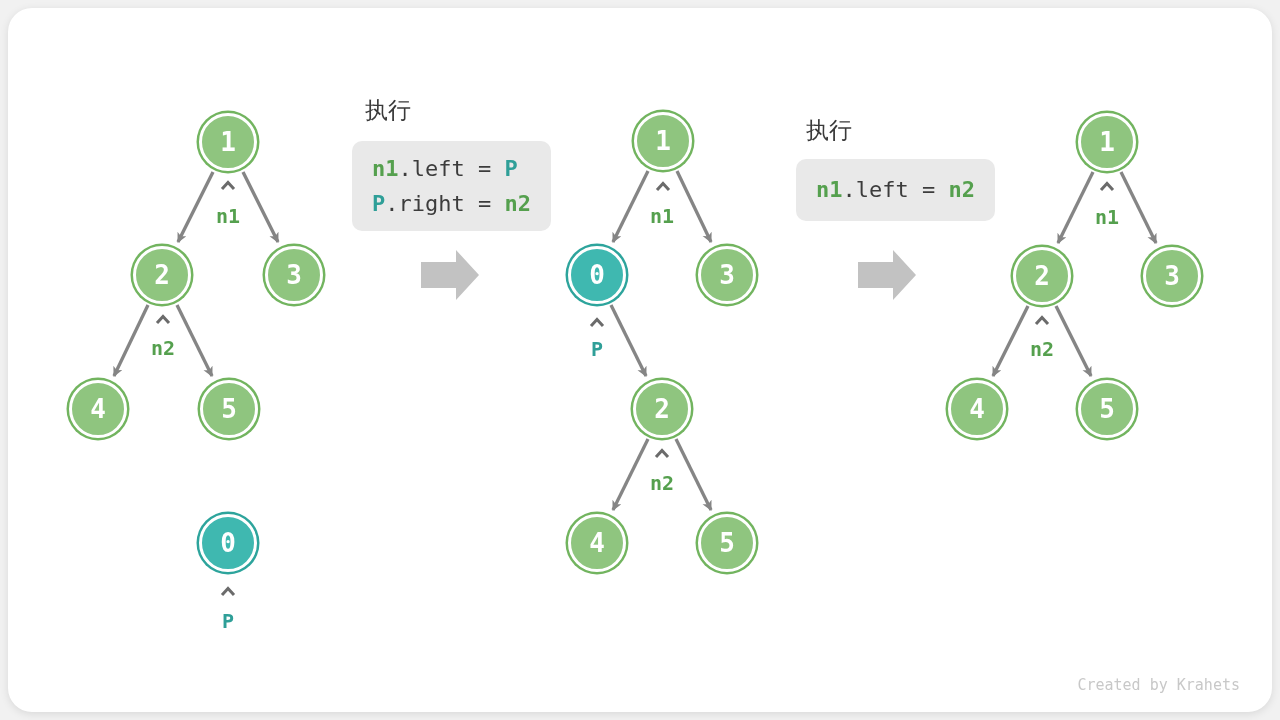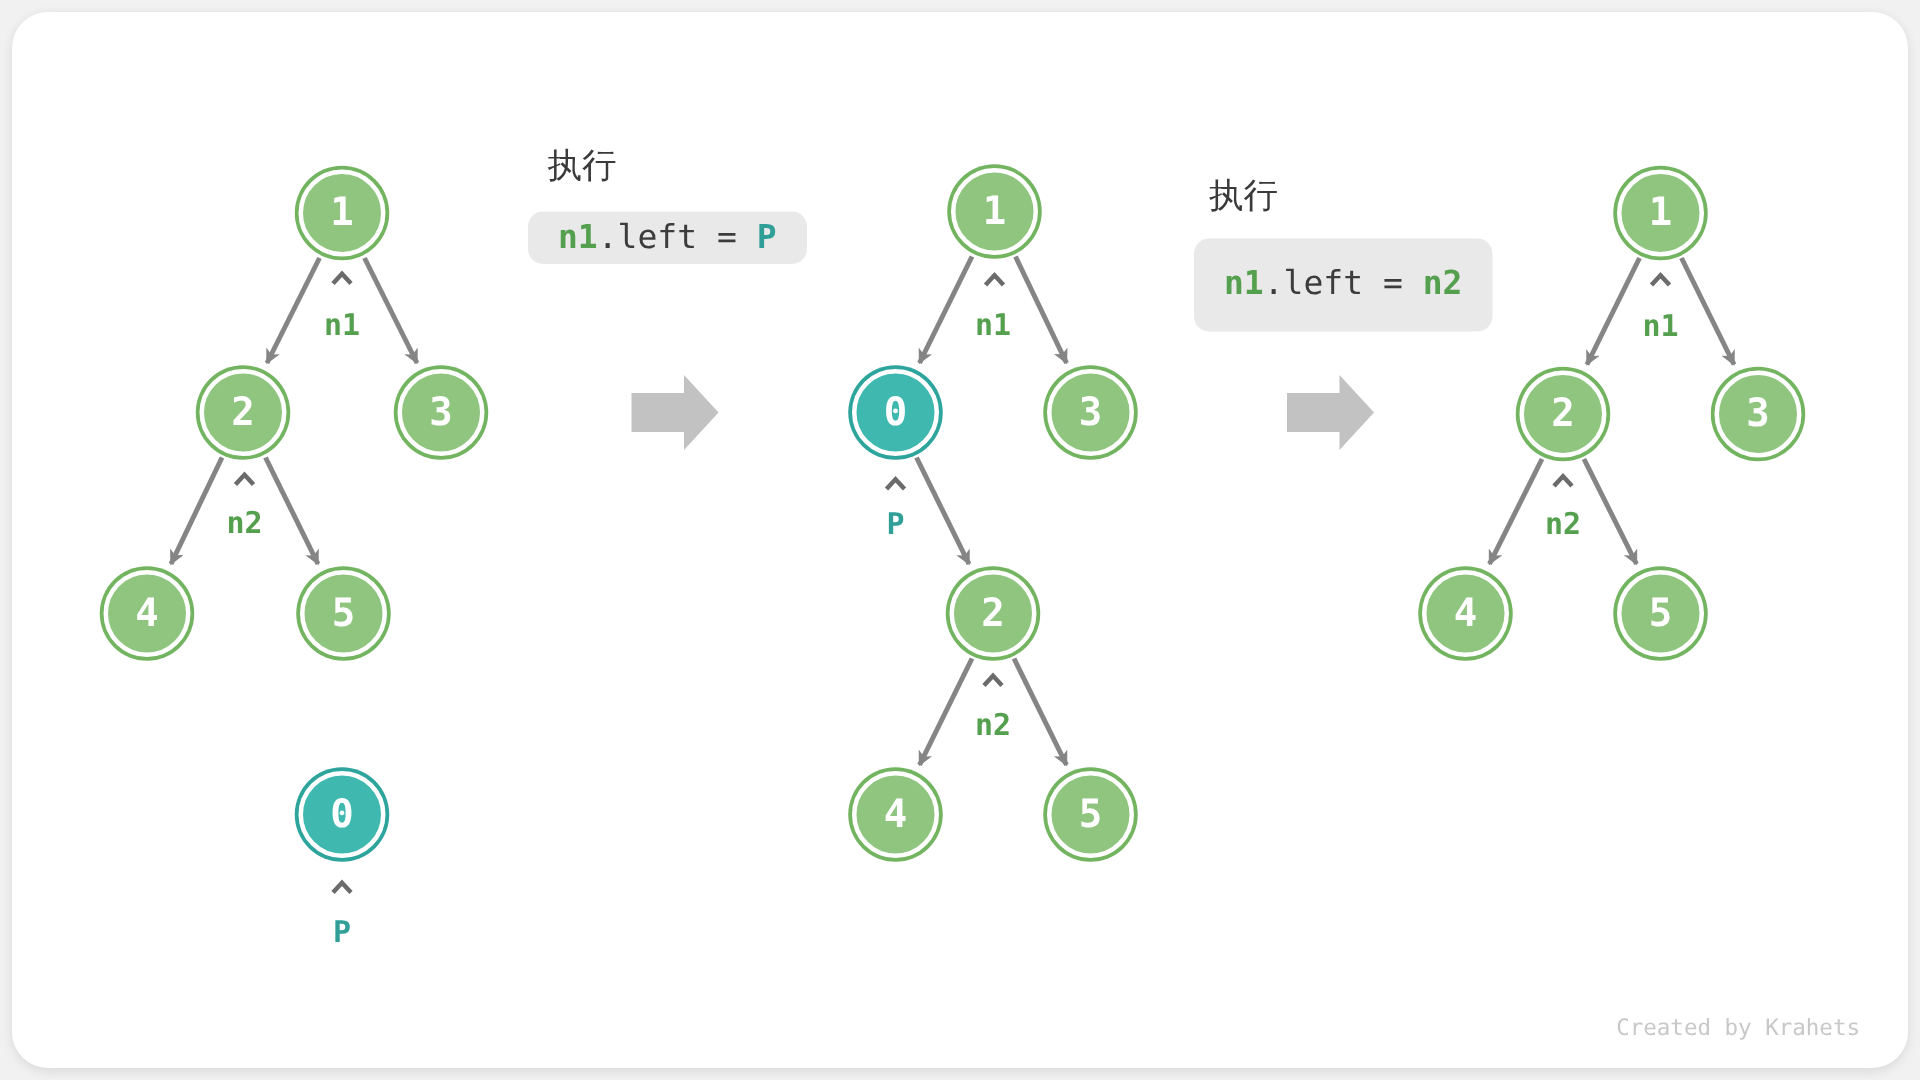--- a/index.html
+++ b/index.html
@@ -23,21 +23,21 @@
   .ptr   { position:absolute; transform:translate(-50%,-50%);
            font-family:"DejaVu Sans Mono", monospace; font-size:20px; font-weight:bold; }
   .ptr.green { color:#55a04e; }
   .ptr.teal  { color:#2f9f98; }
 
   .exec-title { position:absolute; font-size:23px; color:#3a3a3a; line-height:28px; }
 
   .code-box { position:absolute; background:#e9e9e9; border-radius:10px;
               font-family:"DejaVu Sans Mono", monospace; font-size:22px; color:#3c3c3c; }
   .code-box .code-line { white-space:pre; }
-  .code-box.two-line { padding:0 20px; }
+  .code-box.two-line { padding:10px 20px; }
   .code-box.two-line .code-line { line-height:35px; }
   .code-box.one-line { padding:16px 20px; }
   .code-box.one-line .code-line { line-height:30px; }
   .tok-g { color:#55a04e; font-weight:bold; }
   .tok-t { color:#2f9f98; font-weight:bold; }
 
   .watermark { position:absolute; right:40px; top:676px;
                font-family:"DejaVu Sans Mono", monospace; font-size:15px; color:#c8c8c8; }
 </style>
 </head>
@@ -96,20 +96,21 @@
       <polyline points="2,9 8,2.5 14,9" fill="none" stroke="#6b6b6b" stroke-width="3"></polyline>
     </svg>
 
   <div class="ptr green" style="left:228px;top:216px">n1</div>
   <div class="ptr green" style="left:163px;top:348px">n2</div>
   <div class="ptr teal" style="left:228px;top:621px">P</div>
 
   <div class="exec-title" style="left:365px;top:96px">执行</div>
   <div class="code-box two-line" style="left:352px;top:141px">
     <div class="code-line"><span class="tok-g">n1</span><span>.left = </span><span class="tok-t">P</span></div>
+    <div class="code-line"><span class="tok-t">P</span><span>.right = </span><span class="tok-g">n2</span></div>
   </div>
 
   <div class="node green" style="left:634px;top:112px">1</div>
   <div class="node teal" style="left:568px;top:246px">0</div>
   <div class="node green" style="left:698px;top:246px">3</div>
   <div class="node green" style="left:633px;top:380px">2</div>
   <div class="node green" style="left:568px;top:514px">4</div>
   <div class="node green" style="left:698px;top:514px">5</div>
 
   <svg class="caret" style="left:655px;top:181px" viewBox="0 0 16 11">

